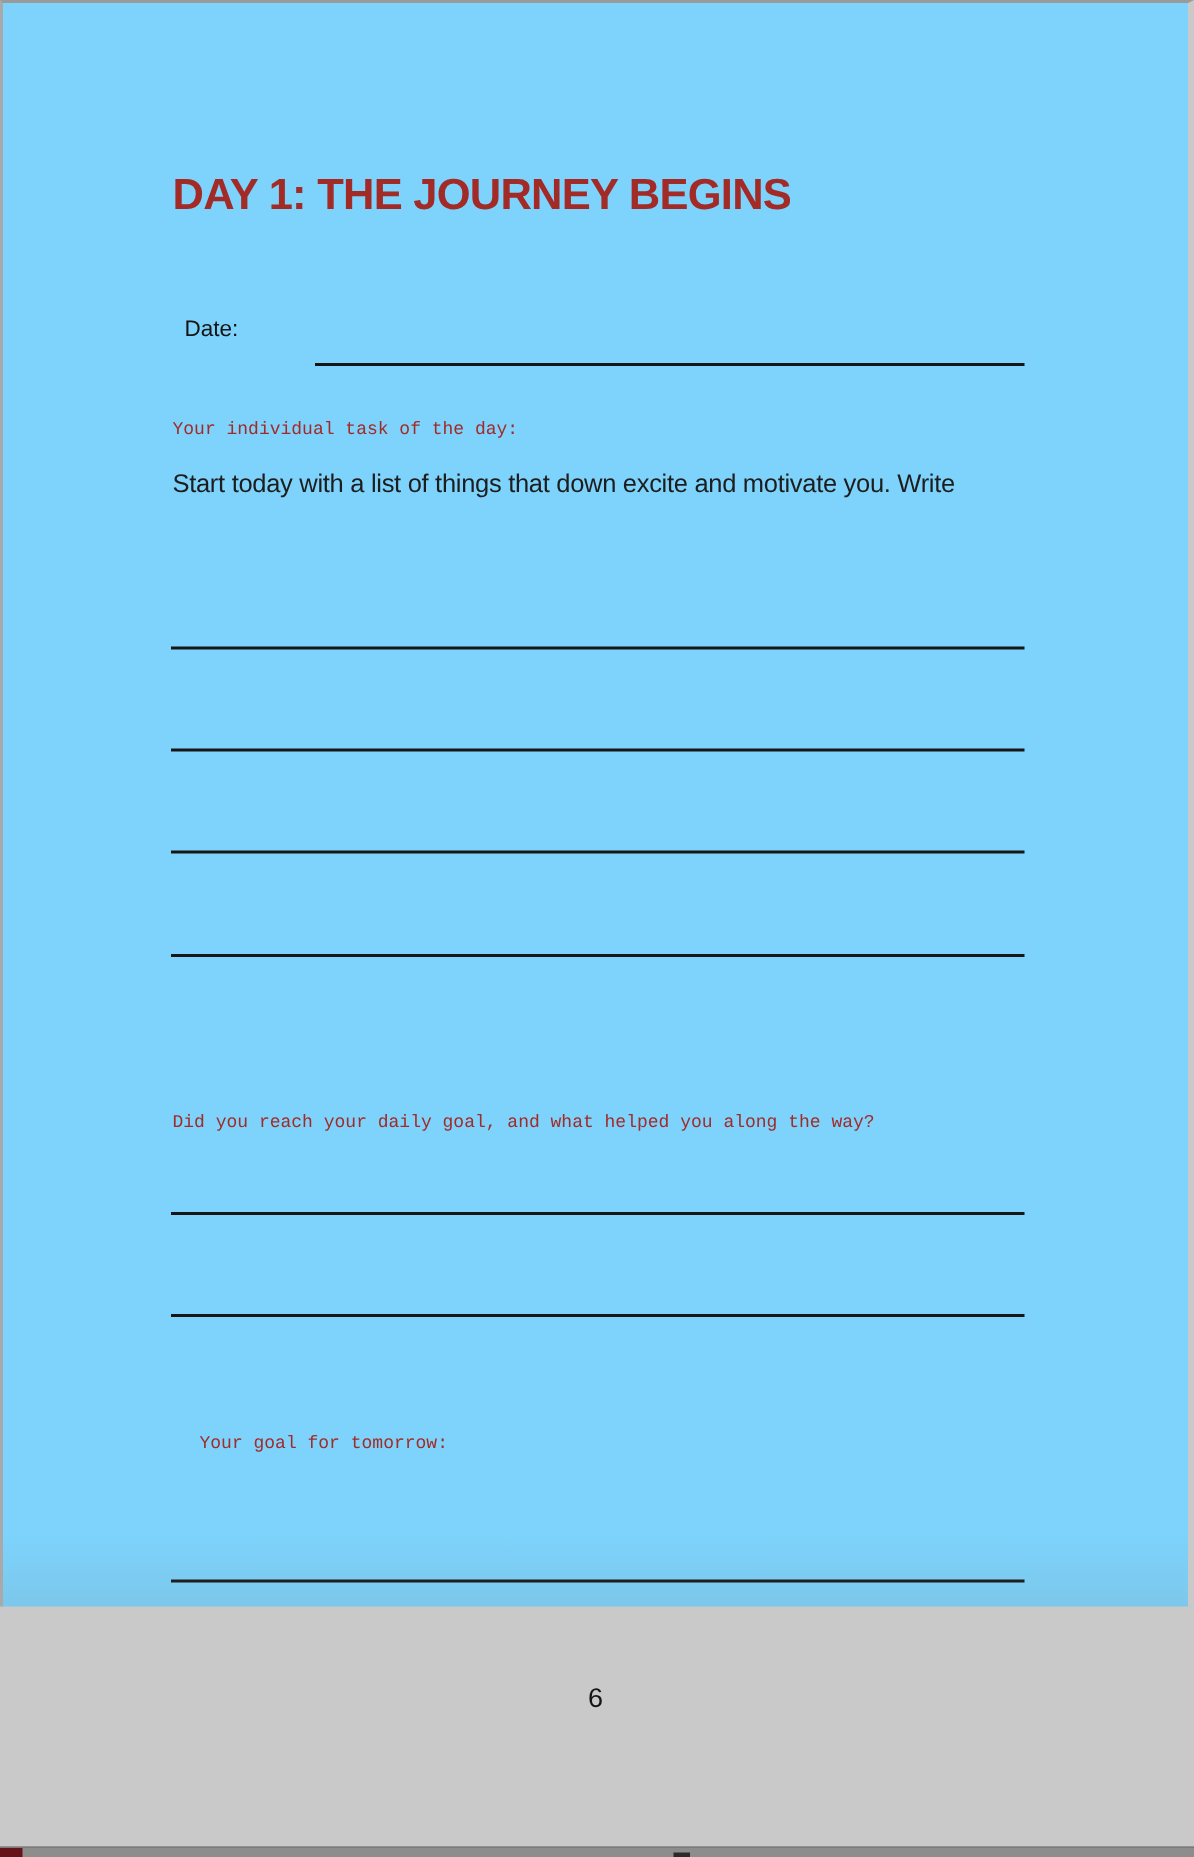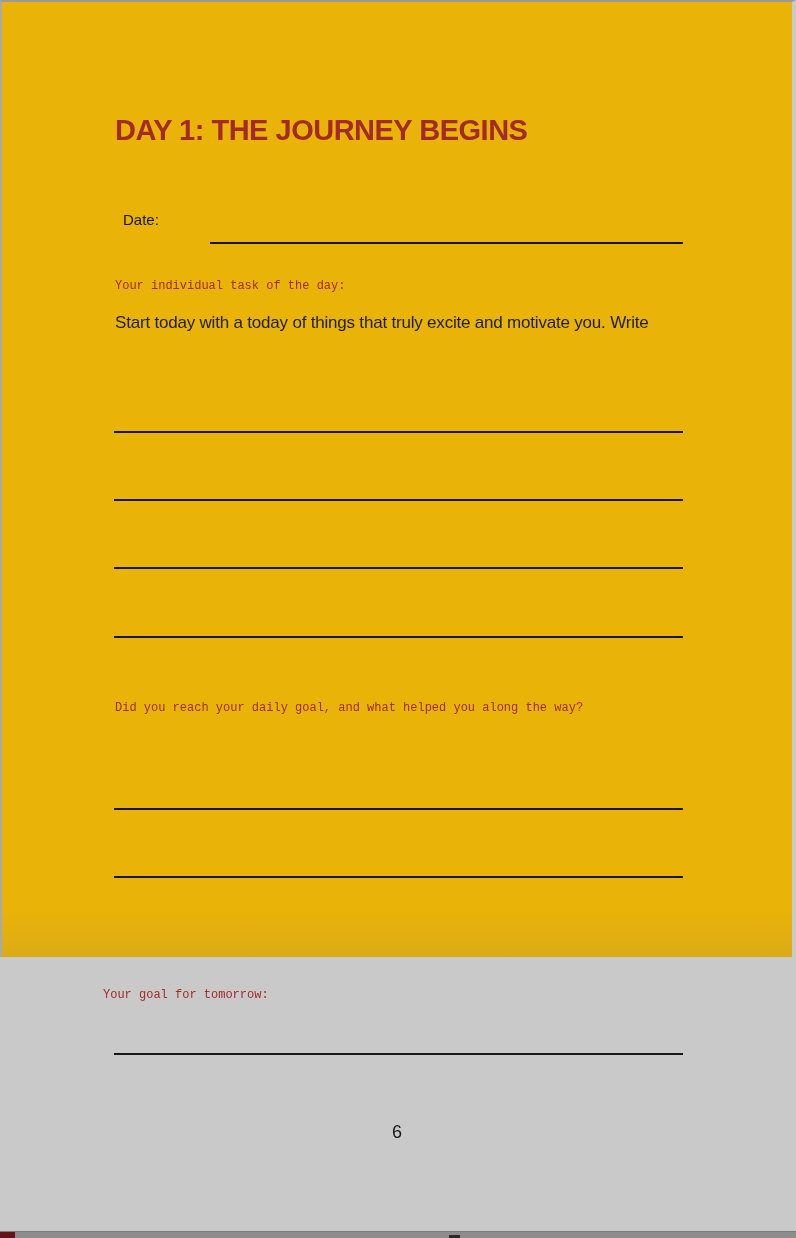--- a/index.html
+++ b/index.html
@@ -9,23 +9,23 @@
     font-family: "Liberation Sans", sans-serif;
     overflow: hidden;
   }
   .viewport {
     position: relative;
     width: 796px; height: 1238px;
   }
   .page {
     position: absolute;
     left: 0; top: 0;
-    width: 796px; height: 957px;
+    width: 796px; height: 1071px;
     box-sizing: border-box;
-    background: #eab308;
+    background: #7dd3fc;
     border-left: 2px solid #a9a9a9;
     border-top: 2px solid #9a9a9a;
     border-right: 4px solid #c9c9c9;
   }
   .page-bottom-shade {
     position: absolute;
     left: 0; right: 0; bottom: 0;
     height: 48px;
     background: linear-gradient(to bottom, rgba(120,120,120,0) 0%, rgba(120,120,120,0.13) 100%);
     pointer-events: none;
@@ -58,22 +58,22 @@
     background: #151515;
   }
   .red-header {
     position: absolute;
     font-size: 12px;
     color: #a22b28;
     white-space: nowrap;
     font-family: Liberation Mono, monospace;
   }
   .red-header.h1 { left: 113px; top: 277px; }
-  .red-header.h2 { left: 113px; top: 699px; text-align: center; }
-  .red-header.h3 { left: 101px; top: 953px; margin-top: 33px; }
+  .red-header.h2 { left: 113px; top: 739px; text-align: center; }
+  .red-header.h3 { left: 131px; top: 953px; }
   .task-body {
     position: absolute;
     left: 113px; top: 308px;
     font-size: 17px;
     line-height: 26px;
     letter-spacing: -0.2px;
     color: #1d1d1d;
   }
   .task-body div { white-space: nowrap; }
   .write-line {
@@ -120,21 +120,21 @@
   <div class="page">
 
     <h1 class="page-title">DAY 1: THE JOURNEY BEGINS</h1>
 
     <div class="date-label hand">Date:</div>
     <div class="date-line"></div>
 
     <div class="red-header h1 hand">Your individual task of the day:</div>
 
     <div class="task-body">
-      <div>Start today with a today of things that truly excite and motivate you. Write</div>
+      <div>Start today with a list of things that down excite and motivate you. Write</div>
     </div>
 
     <div class="write-line wl-1a"></div>
     <div class="write-line wl-1b"></div>
     <div class="write-line wl-1c"></div>
     <div class="write-line wl-1d"></div>
 
     <div class="red-header h2 hand">Did you reach your daily goal, and what helped you along the way?</div>
 
     <div class="write-line wl-2a"></div>

